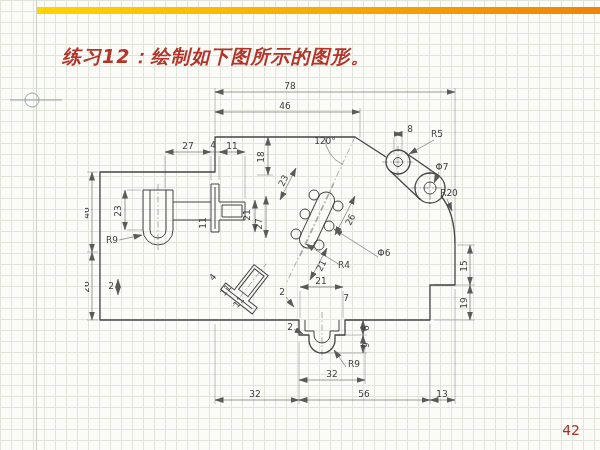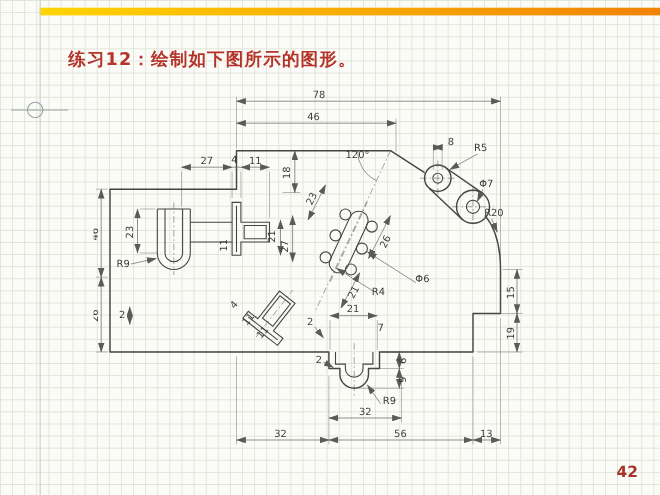--- a/index.html
+++ b/index.html
@@ -9,23 +9,23 @@
     background-color:var(--page_bg,#fbfbf8);
     background-image:
       linear-gradient(var(--grid_line,#e0e4d9) 1px,transparent 1px),
       linear-gradient(90deg,var(--grid_line,#e0e4d9) 1px,transparent 1px);
     background-size:11px 11px;
   }
   .accent-bar{position:absolute;left:36px;right:0;top:7px;height:7px;
     background:linear-gradient(90deg,var(--bar_from,#ffd400),var(--bar_to,#f08306));}
   .margin-line{position:absolute;left:36px;top:0;bottom:0;width:1px;background:#cdd0c6;}
   .reg{position:absolute;left:8px;top:88px;}
-  .title{position:absolute;left:62px;top:44px;font-size:16px;font-weight:bold;
-    color:var(--title_color,#b5342a);letter-spacing:1px;}
-  .pageno{position:absolute;right:20px;top:422px;font-size:14px;font-weight:bold;
+  .title{position:absolute;left:62px;top:44px;font-size:19px;font-weight:bold;
+    color:var(--title_color,#b5342a);letter-spacing:1px;font-style:italic;}
+  .pageno{position:absolute;right:20px;top:422px;font-size:14px;font-weight:normal;
     color:var(--page_number_color,#a8342a);}
   .drawing{position:absolute;left:85px;top:80px;}
   .drawing text{fill:#3c3c3c;font-size:9px;font-family:"DejaVu Sans",sans-serif;text-anchor:middle;}
   .fs8{font-size:8px;}
   .ol{fill:none;stroke:#454545;stroke-width:1.3;stroke-linejoin:round;}
   .ft{fill:none;stroke:#454545;stroke-width:1;}
   .dl{stroke:#5a5a5a;stroke-width:.6;fill:none;}
   .xl{stroke:#8a8a8a;stroke-width:.55;fill:none;}
   .cl{stroke:#777;stroke-width:.6;stroke-dasharray:6 2.5 1.5 2.5;fill:none;}
   .rm{stroke:#9aa0a8;stroke-width:1;fill:none;}

